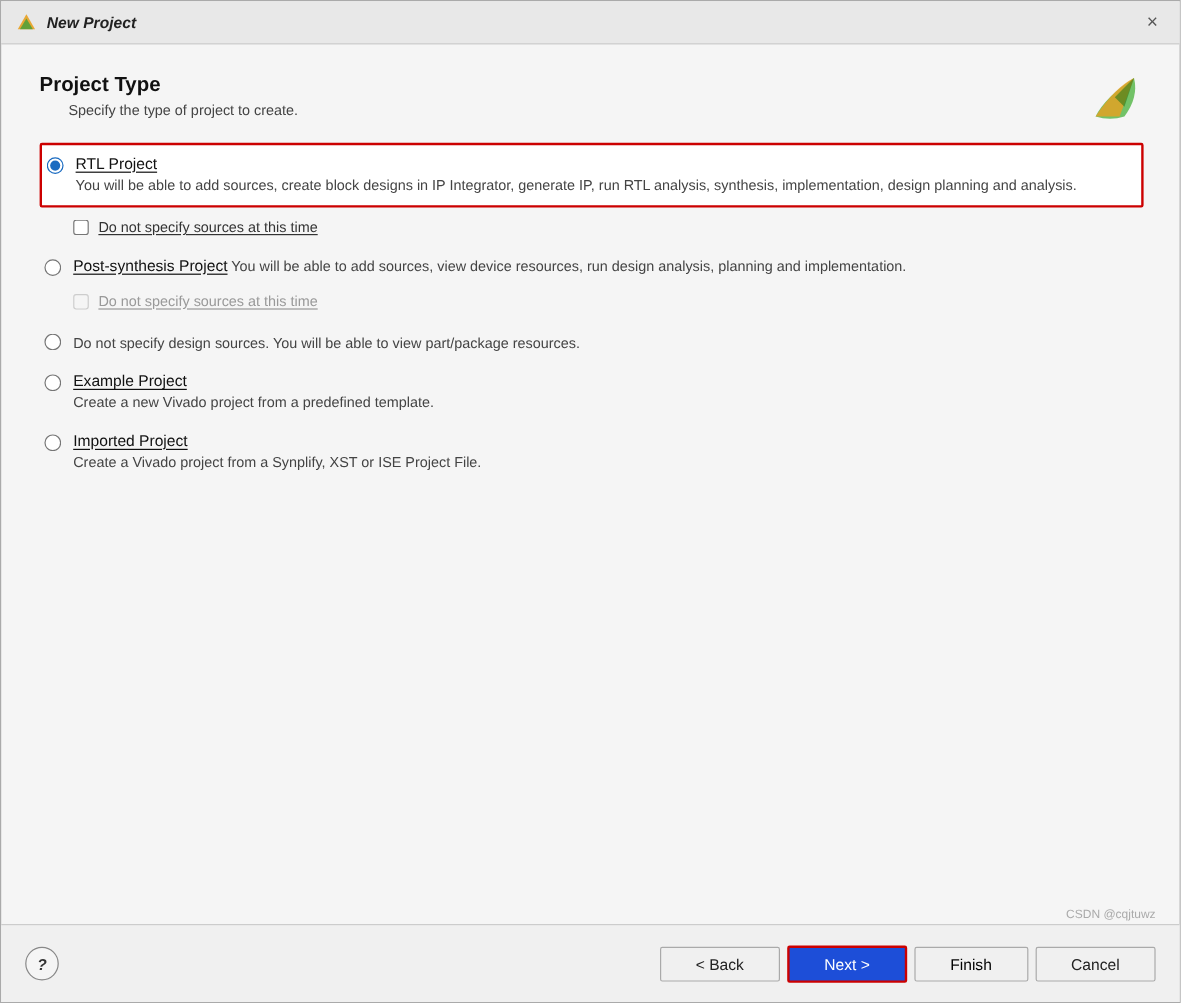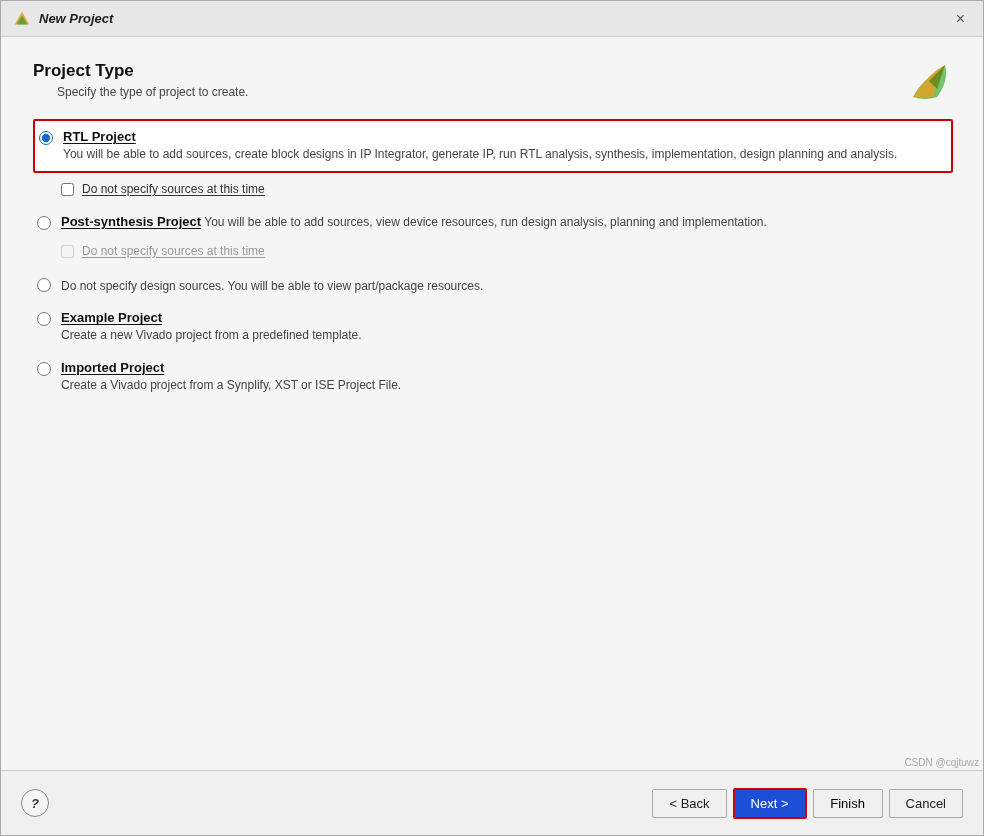--- a/index.html
+++ b/index.html
@@ -129,21 +129,20 @@
     .option-label {
       font-size: 13px;
       color: #111;
       text-decoration: underline;
       text-decoration-color: transparent;
       cursor: pointer;
     }
     .option-label.underlined {
       text-decoration: underline;
       text-underline-offset: 2px;
-      font-weight: bold;
     }
     .option-desc {
       font-size: 12px;
       color: #444;
       margin-top: 2px;
       line-height: 1.4;
     }
 
     .checkbox-row {
       display: flex;
@@ -189,21 +188,21 @@
       color: #333;
       font-style: italic;
       font-weight: bold;
     }
     .footer-right {
       display: flex;
       gap: 6px;
       align-items: center;
     }
     .btn {
-      padding: 6px 16px;
+      padding: 6px 29px;
       font-size: 13px;
       border: 1px solid #aaa;
       background: #f0f0f0;
       cursor: pointer;
       border-radius: 2px;
       color: #222;
       min-width: 70px;
     }
     .btn.primary {
       background: #1d4ed8;
@@ -212,21 +211,21 @@
       border: 2px solid #cc0000;
     }
     .btn:disabled, .btn.disabled-btn {
       color: #000000;
       cursor: default;
     }
 
     .watermark {
       position: absolute;
       bottom: 0;
-      right: 0;
+      right: 16px;
       font-size: 10px;
       color: #aaa;
       padding: 2px 4px;
     }
   </style>
 </head>
 <body>
 
 <div class="dialog">
 

